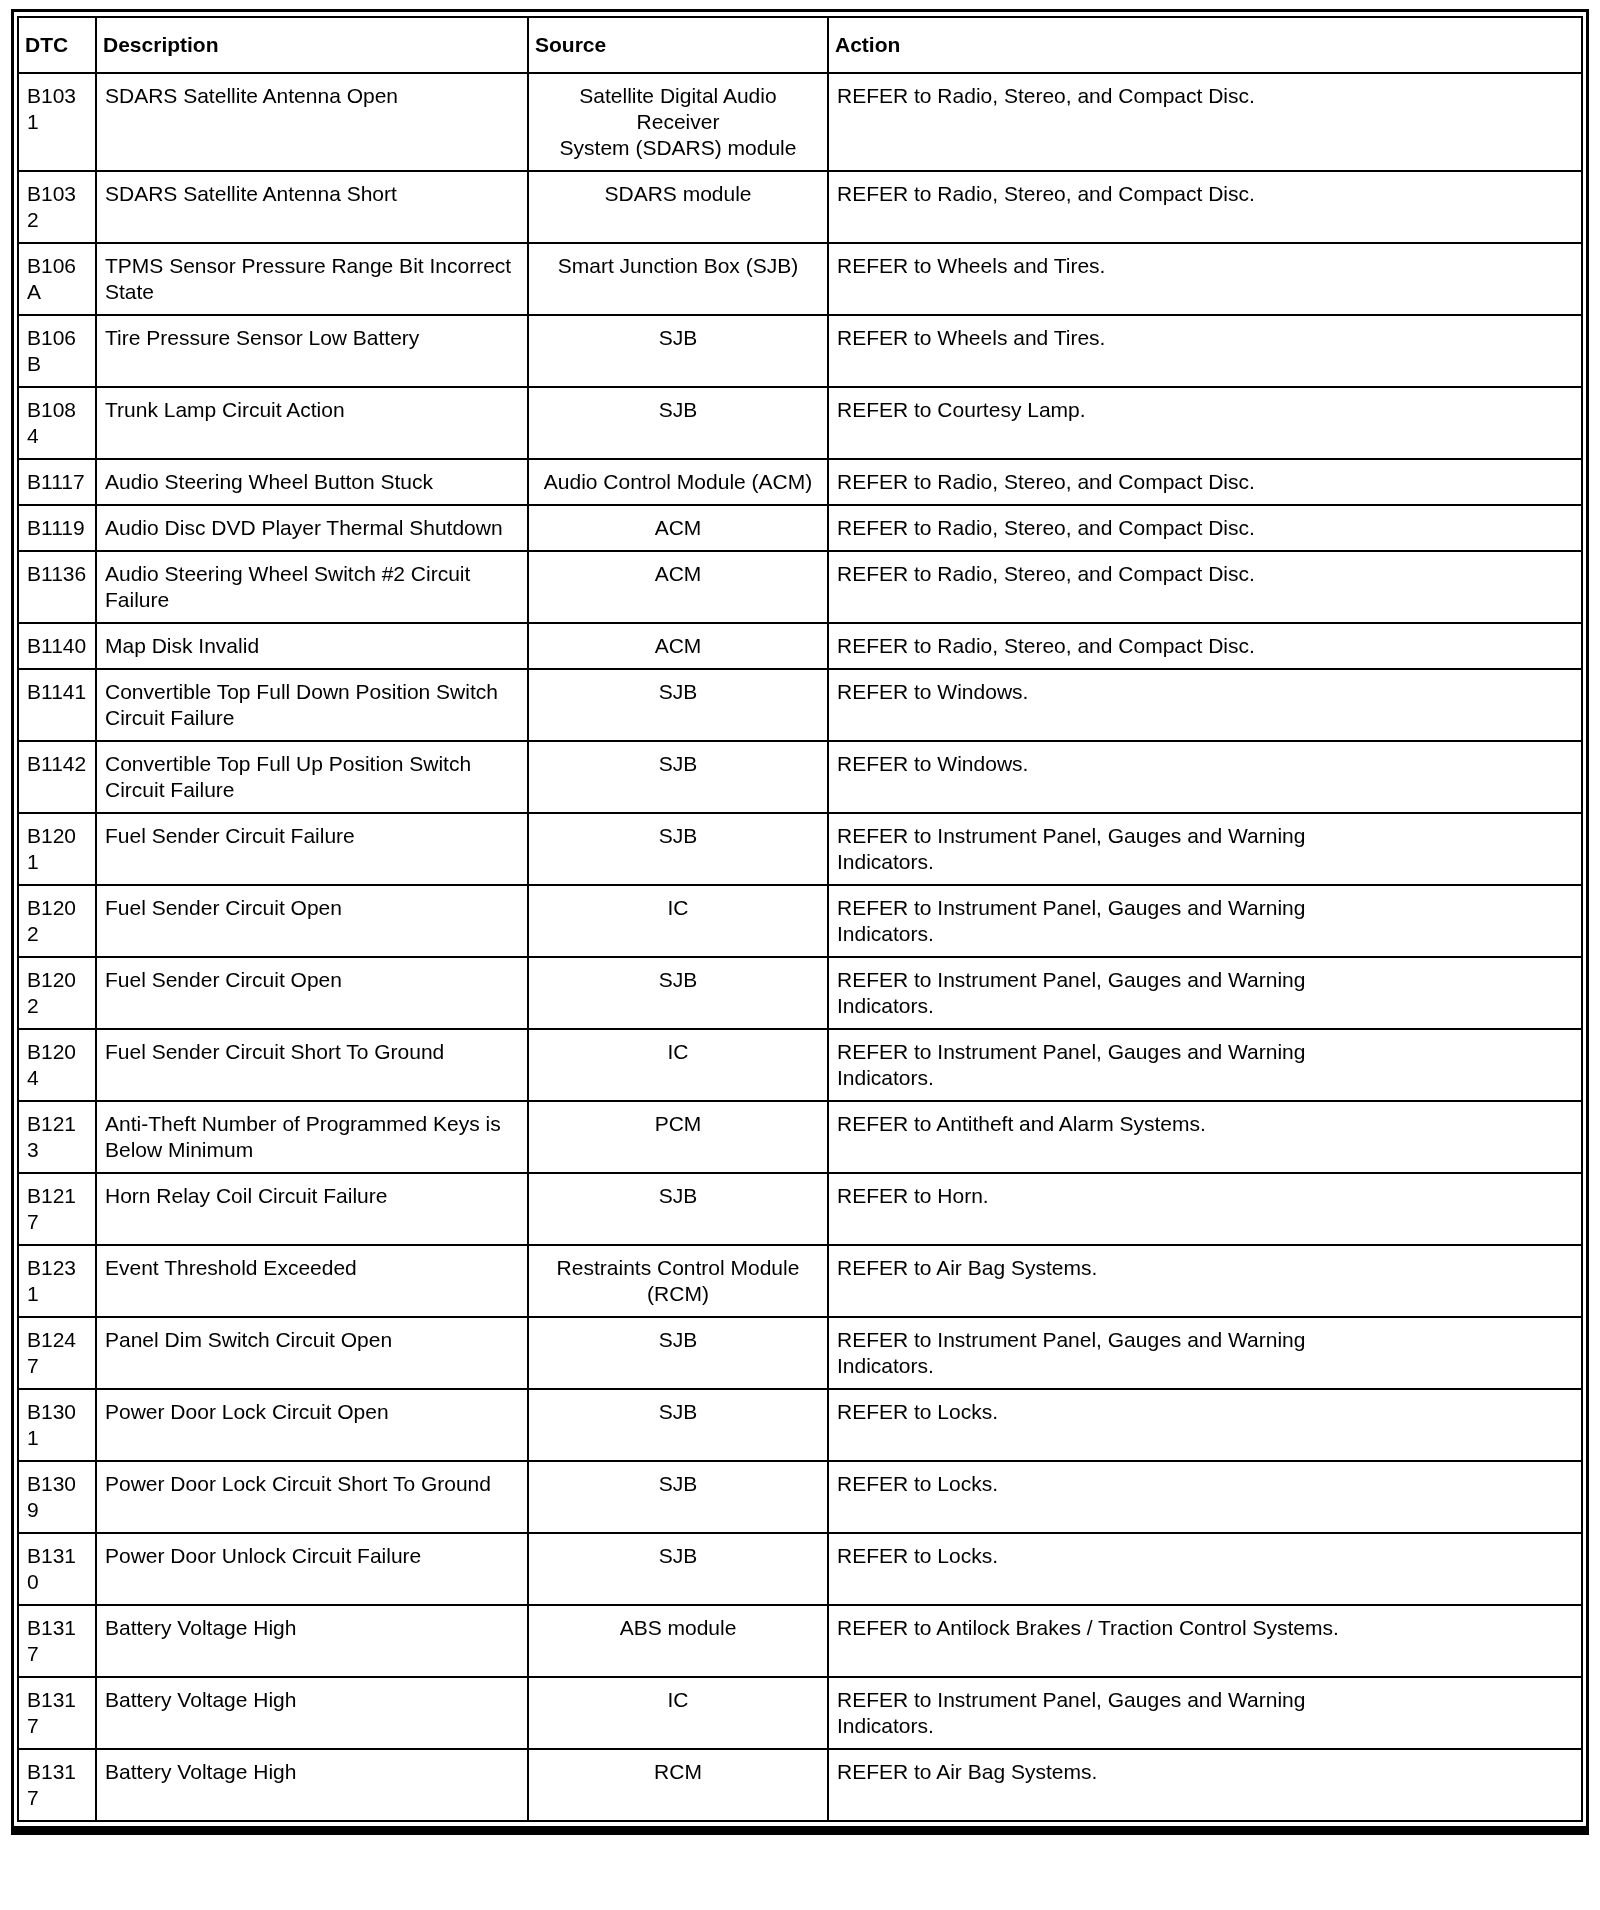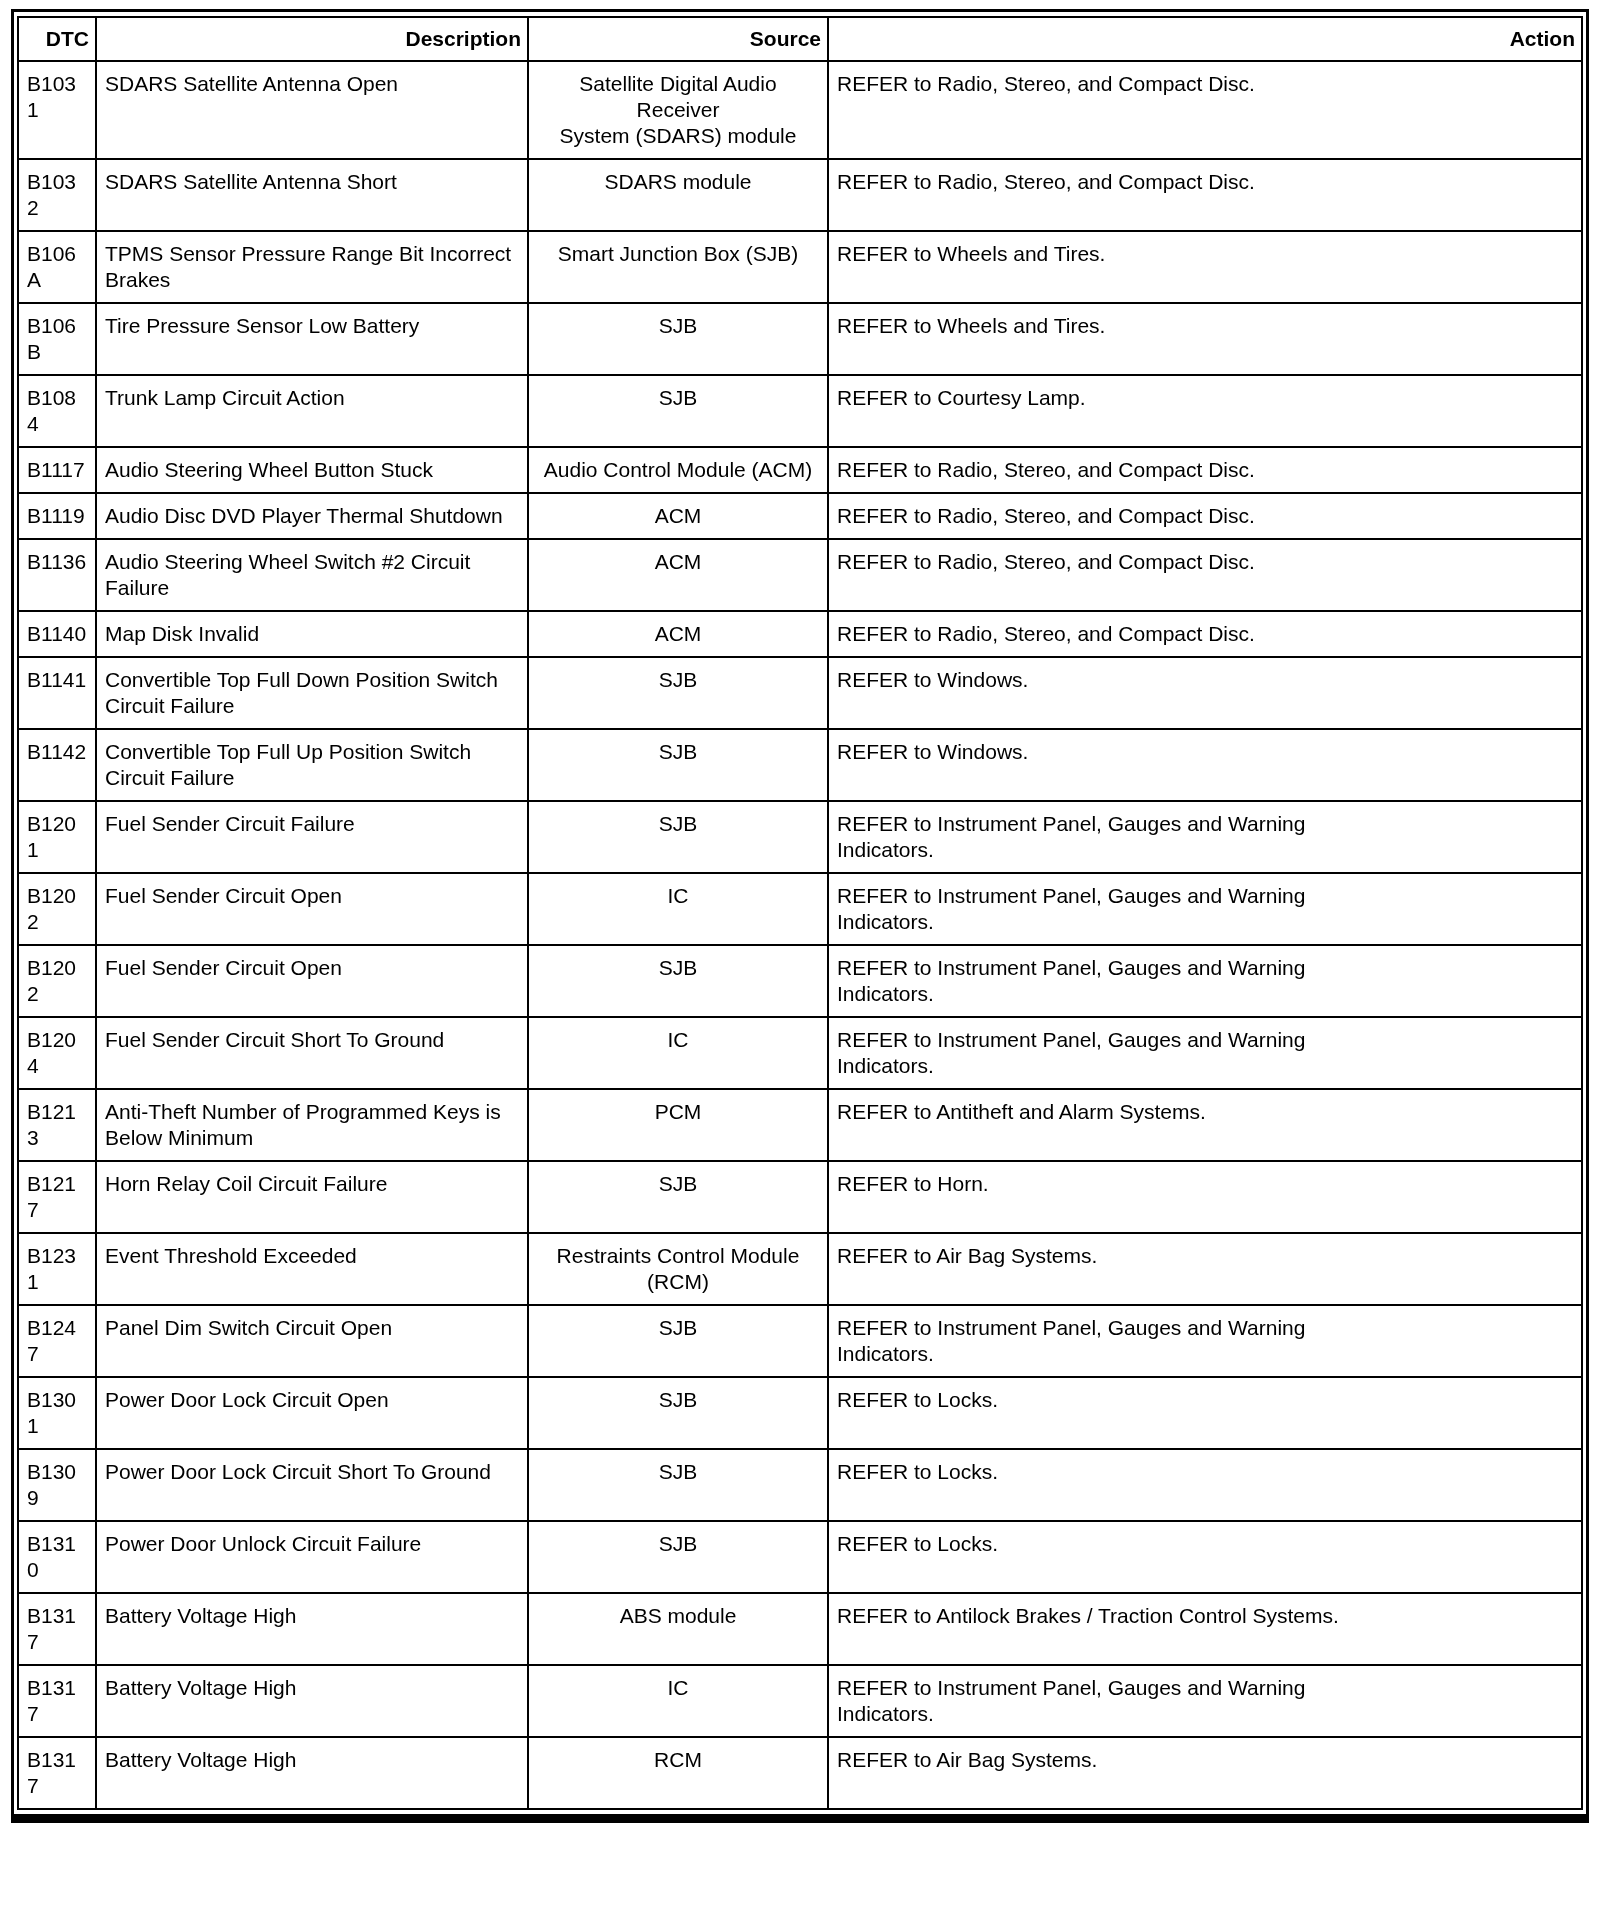--- a/index.html
+++ b/index.html
@@ -30,23 +30,23 @@
   table.dtc-table th,
   table.dtc-table td {
     border: 2px solid #000000;
     white-space: pre-line;
     overflow: hidden;
     word-wrap: break-word;
   }
   table.dtc-table th {
     font-size: 21px;
     font-weight: bold;
-    text-align: right;
+    text-align: left;
     vertical-align: middle;
-    padding: 8px 6px;
+    padding: 14px 6px;
     line-height: 26px;
     margin-top: 36px;
   }
   table.dtc-table td {
     font-size: 21px;
     line-height: 26px;
     padding: 9px 8px;
     vertical-align: top;
   }
   table.dtc-table tbody tr {
@@ -103,21 +103,21 @@
   </tr>
           <tr>
     <td class="c-dtc">B1032</td>
     <td class="c-desc">SDARS Satellite Antenna Short</td>
     <td class="c-src">SDARS module</td>
     <td class="c-act">REFER to Radio, Stereo, and Compact Disc.</td>
   </tr>
           <tr>
     <td class="c-dtc">B106A</td>
     <td class="c-desc">TPMS Sensor Pressure Range Bit Incorrect
-Brakes</td>
+State</td>
     <td class="c-src">Smart Junction Box (SJB)</td>
     <td class="c-act">REFER to Wheels and Tires.</td>
   </tr>
           <tr>
     <td class="c-dtc">B106B</td>
     <td class="c-desc">Tire Pressure Sensor Low Battery</td>
     <td class="c-src">SJB</td>
     <td class="c-act">REFER to Wheels and Tires.</td>
   </tr>
           <tr>

